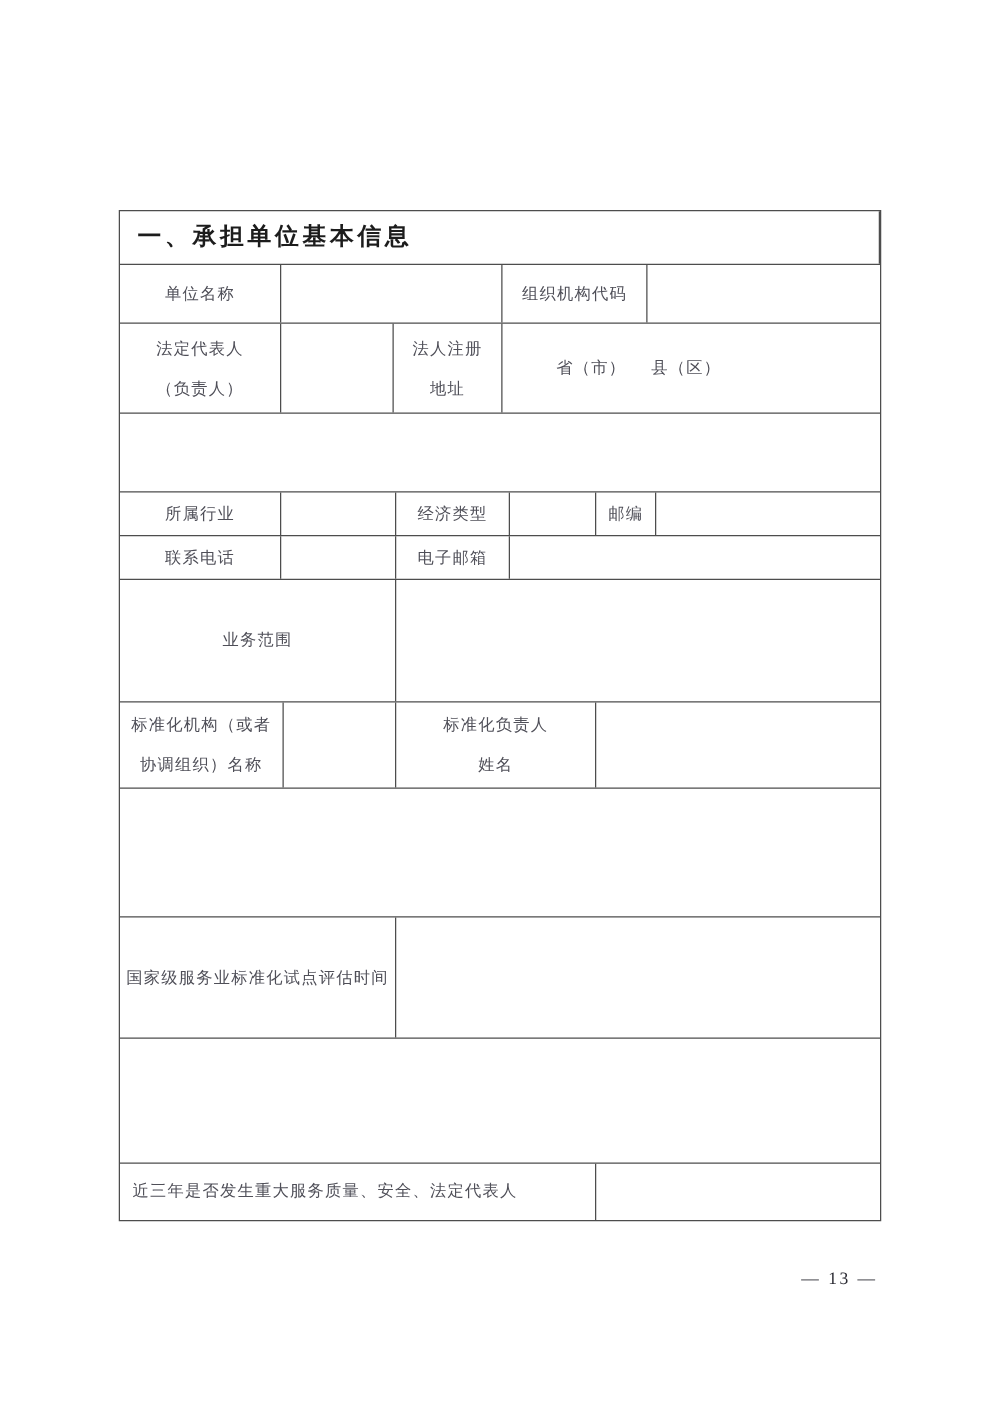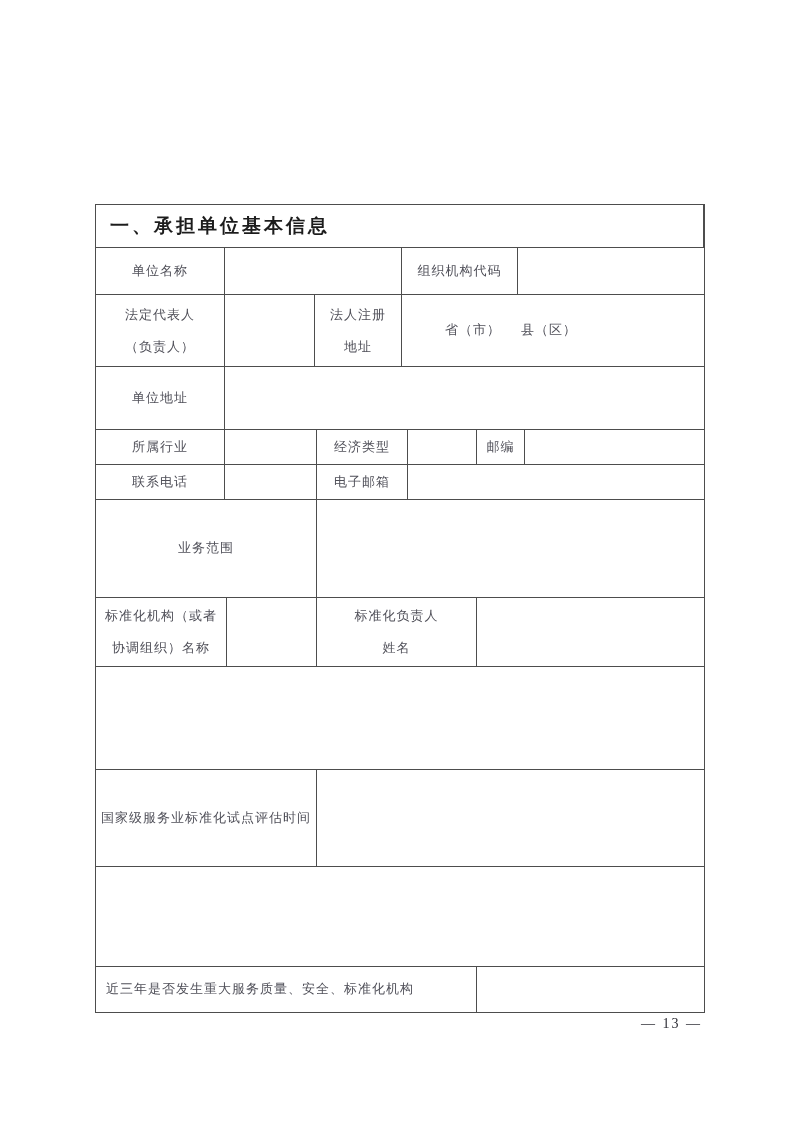--- a/index.html
+++ b/index.html
@@ -16,21 +16,20 @@
     font-family: "Liberation Serif", "DejaVu Serif", serif;
     color: var(--body_text);
     overflow: hidden;
   }
   .doc-table {
     position: absolute;
     left: 95px; top: 168px;
     width: 610px;
     border: 1px solid var(--border_line);
     background: #fff;
-    margin-top: 36px;
   }
   .row {
     display: flex;
     border-bottom: 1px solid var(--border_line);
   }
   .row:last-child { border-bottom: none; }
   .cell {
     border-right: 1px solid var(--border_line);
     display: flex;
     flex-direction: column;
@@ -102,21 +101,20 @@
       <span>法人注册</span>
       <span>地址</span>
     </div>
     <div class="cell last province-cell">
       <span>省（市）</span>
       <span>县（区）</span>
     </div>
   </div>
 
   <div class="row" style="height:63px">
-    <div class="cell" style="width:129px">单位地址</div>
     <div class="cell last"></div>
   </div>
 
   <div class="row" style="height:35px">
     <div class="cell" style="width:129px">所属行业</div>
     <div class="cell" style="width:92px"></div>
     <div class="cell" style="width:91px">经济类型</div>
     <div class="cell" style="width:69px"></div>
     <div class="cell" style="width:48px">邮编</div>
     <div class="cell last"></div>
@@ -154,19 +152,19 @@
   <div class="row" style="height:97px">
     <div class="cell" style="width:221px">国家级服务业标准化试点评估时间</div>
     <div class="cell last"></div>
   </div>
 
   <div class="row" style="height:100px">
     <div class="cell last"></div>
   </div>
 
   <div class="row" style="height:45px">
-    <div class="cell left-align" style="width:381px">近三年是否发生重大服务质量、安全、标准化机构</div>
+    <div class="cell left-align" style="width:381px">近三年是否发生重大服务质量、安全、法定代表人</div>
     <div class="cell last"></div>
   </div>
 
 </div>
 
 <div class="page-number">— 13 —</div>
 
 </body></html>

